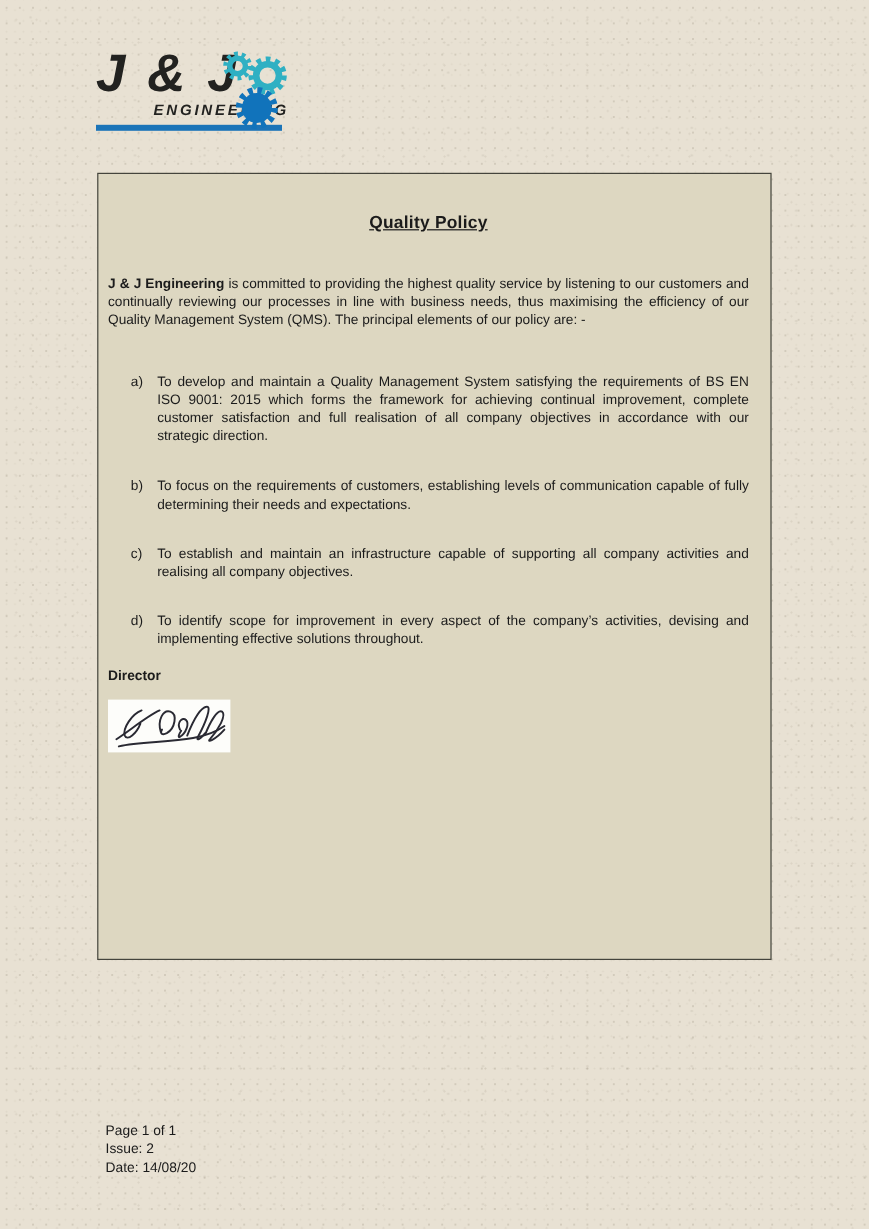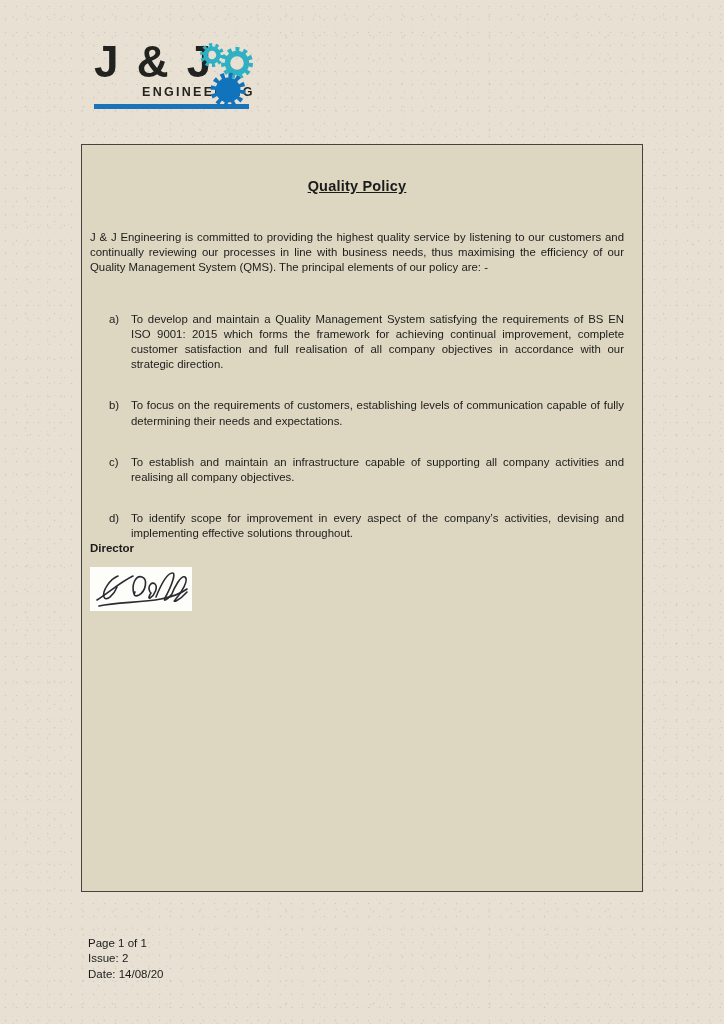--- a/index.html
+++ b/index.html
@@ -17,56 +17,56 @@
     position:absolute; inset:0; z-index:0; pointer-events:none;
     background-image:
       radial-gradient(circle, rgba(110,100,80,.18) 0.6px, transparent 1.1px),
       radial-gradient(circle, rgba(120,108,88,.12) 0.6px, transparent 1.2px),
       radial-gradient(circle, rgba(90,84,66,.10) 0.7px, transparent 1.3px),
       radial-gradient(circle, rgba(140,128,104,.10) 0.5px, transparent 1px);
     background-size: 11px 13px, 17px 19px, 29px 23px, 7px 9px;
     background-position: 0 0, 5px 7px, 11px 3px, 2px 4px;
   }
 
-  .logo { position:absolute; left:94px; top:42px; z-index:2; }
+  .logo { position:absolute; left:80px; top:42px; z-index:2;font-style:italic; }
   .logo-word {
     font-size:44px; font-weight:bold; line-height:0.92;
     letter-spacing:3px; color:#222220;
   }
   .logo-sub {
     font-size:12.5px; font-weight:bold; letter-spacing:2.3px;
     color:#222220; margin-top:3px;margin-left:48px;
   }
   .logo-bar { width:155px; height:5px; background:var(--brand-blue, #1b74b8); margin-top:5px; }
   .logo-gears { position:absolute; left:105px; top:0px; }
 
   .panel {
-    position:absolute; left:81px; top:144px; width:562px; height:748px;
+    position:absolute; left:81px; top:144px; width:562px; height:656px;
     background:var(--panel-bg, #ddd7c1);
     border:1px solid var(--border, #44443c);
     padding:0 18px 0 8px;
     z-index:1;
   }
   .doc-title {
     margin-top:33px; text-align:center;
     font-size:14.5px; font-weight:bold; text-decoration:underline;
     letter-spacing:0.2px;
   }
   .body-text { font-size:11.4px; line-height:15.2px; text-align:justify; }
   .intro { margin-top:36px; }
-  .intro b { font-weight:normal; }
+  .intro b { font-weight:bold; }
 
   .policy-list { margin-top:36px; }
   .list-item { display:flex; margin-bottom:26px; }
   .list-item:last-child { margin-bottom:0; }
   .list-label { flex:none; width:22px; margin-left:19px; font-size:11.4px; line-height:15.2px; }
   .list-text { flex:1; }
 
   .closing { margin-top:35px; }
-  .director { font-size:11.5px; font-weight:bold; }
+  .director { margin-top:16px; font-size:11.5px; font-weight:bold; }
   .signature-box {
     margin-top:13px; width:102px; height:44px;
     background:#fdfdfa; border:0;
   }
   .sign-line { margin-top:2px; font-size:11.5px; font-weight:bold; letter-spacing:0.3px; }
 
   .footer { position:absolute; left:88px; top:936px; font-size:11.5px; line-height:15.4px; z-index:1; }
 </style>
 </head>
 <body>

